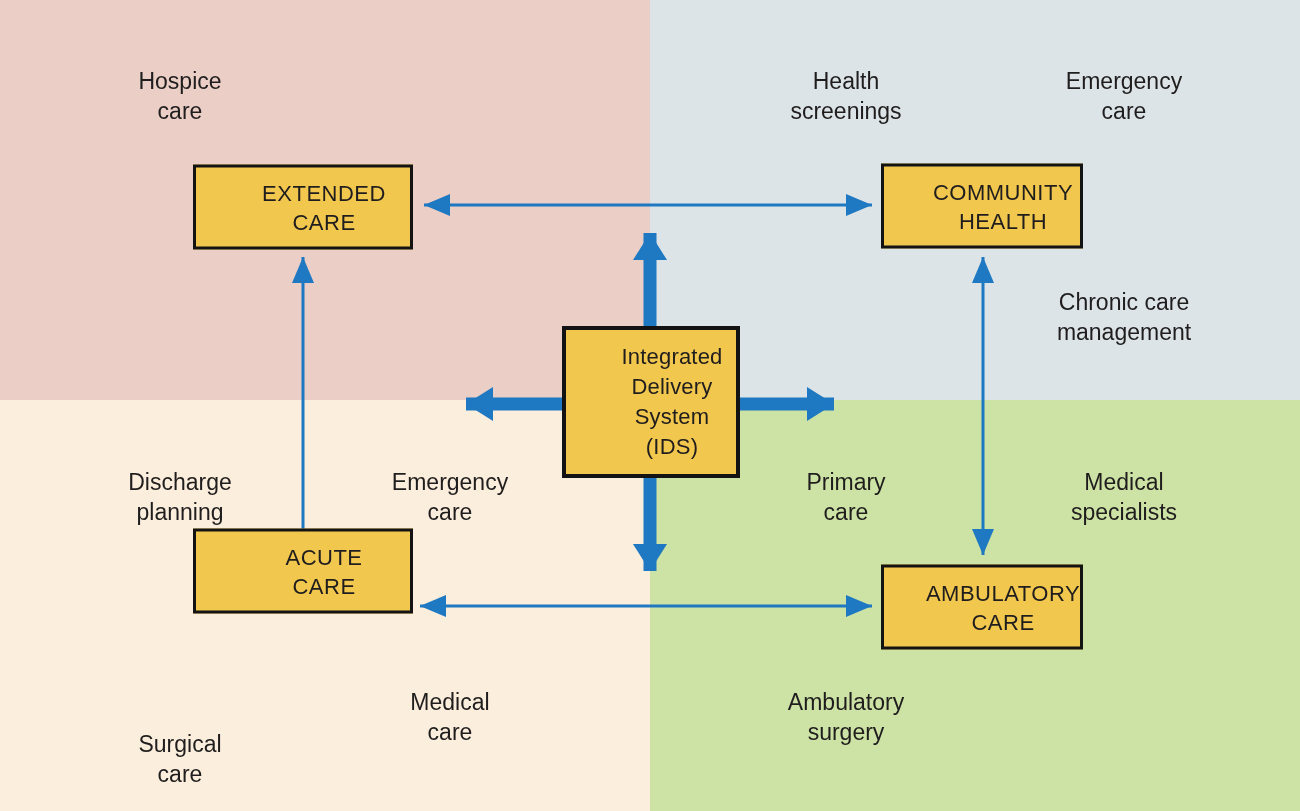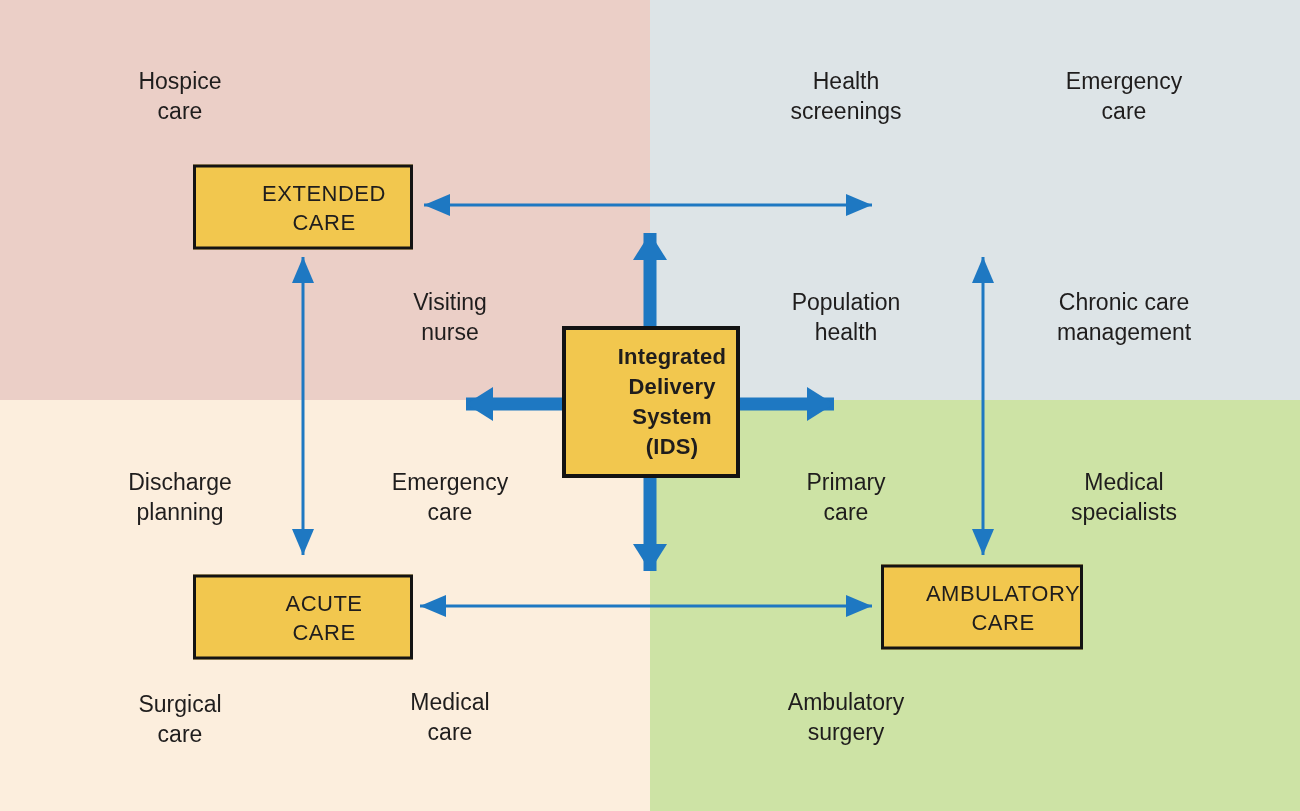--- a/index.html
+++ b/index.html
@@ -47,21 +47,21 @@
     font-size: 22px;
     line-height: 29px;
     letter-spacing: 0.5px;
     white-space: nowrap;
     padding-left: 42px;
   }
   .node span { display: block; }
 
   .center-node {
     border-width: 4px;
-    font-weight: bold;
+    font-weight: normal;
     font-size: 22px;
     line-height: 30px;
     letter-spacing: 0.2px;
   }
 </style>
 </head>
 <body>
 
 <div class="canvas">
 
@@ -88,51 +88,43 @@
     <line class="thin-line" x1="424" y1="205" x2="872" y2="205" marker-start="url(#thinHead)" marker-end="url(#thinHead)"></line>
     <line class="thin-line" x1="420" y1="606" x2="872" y2="606" marker-start="url(#thinHead)" marker-end="url(#thinHead)"></line>
     <line class="thin-line" x1="303" y1="257" x2="303" y2="555" marker-start="url(#thinHead)" marker-end="url(#thinHead)"></line>
     <line class="thin-line" x1="983" y1="257" x2="983" y2="555" marker-start="url(#thinHead)" marker-end="url(#thinHead)"></line>
   </svg>
 
   <div class="svc" style="left:180px; top:96px">
     <span>Hospice</span>
     <span>care</span>
   </div>
-  <div class="svc" style="left:450px; top:317px">
-    <span>Visiting</span>
-    <span>nurse</span>
-  </div>
 
   <div class="svc" style="left:846px; top:96px">
     <span>Health</span>
     <span>screenings</span>
   </div>
   <div class="svc" style="left:1124px; top:96px">
     <span>Emergency</span>
     <span>care</span>
-  </div>
-  <div class="svc" style="left:846px; top:317px">
-    <span>Population</span>
-    <span>health</span>
   </div>
   <div class="svc" style="left:180px; top:497px">
     <span>Discharge</span>
     <span>planning</span>
   </div>
 
   <div class="svc" style="left:1124px; top:317px">
     <span>Chronic care</span>
     <span>management</span>
   </div>
   <div class="svc" style="left:450px; top:497px">
     <span>Emergency</span>
     <span>care</span>
   </div>
-  <div class="svc" style="left:180px; top:719px">
+  <div class="svc" style="left:180px; top:759px">
     <span>Surgical</span>
     <span>care</span>
   </div>
   <div class="svc" style="left:450px; top:717px">
     <span>Medical</span>
     <span>care</span>
   </div>
 
   <div class="svc" style="left:846px; top:497px">
     <span>Primary</span>
@@ -144,21 +136,25 @@
   </div>
   <div class="svc" style="left:846px; top:717px">
     <span>Ambulatory</span>
     <span>surgery</span>
   </div>
 
   <div class="node" style="left:303px; top:207px; width:220px">
     <span>EXTENDED</span>
     <span>CARE</span>
   </div>
-  <div class="node" style="left:303px; top:617px; width:220px">
+  <div class="node" style="left:982px; top:206px; width:202px">
+    <span>COMMUNITY</span>
+    <span>HEALTH</span>
+  </div>
+  <div class="node" style="left:303px; top:571px; width:220px">
     <span>ACUTE</span>
     <span>CARE</span>
   </div>
   <div class="node" style="left:982px; top:607px; width:202px">
     <span>AMBULATORY</span>
     <span>CARE</span>
   </div>
 
   <div class="node center-node" style="left:651px; top:402px; width:178px; height:152px">
     <span>Integrated</span>

